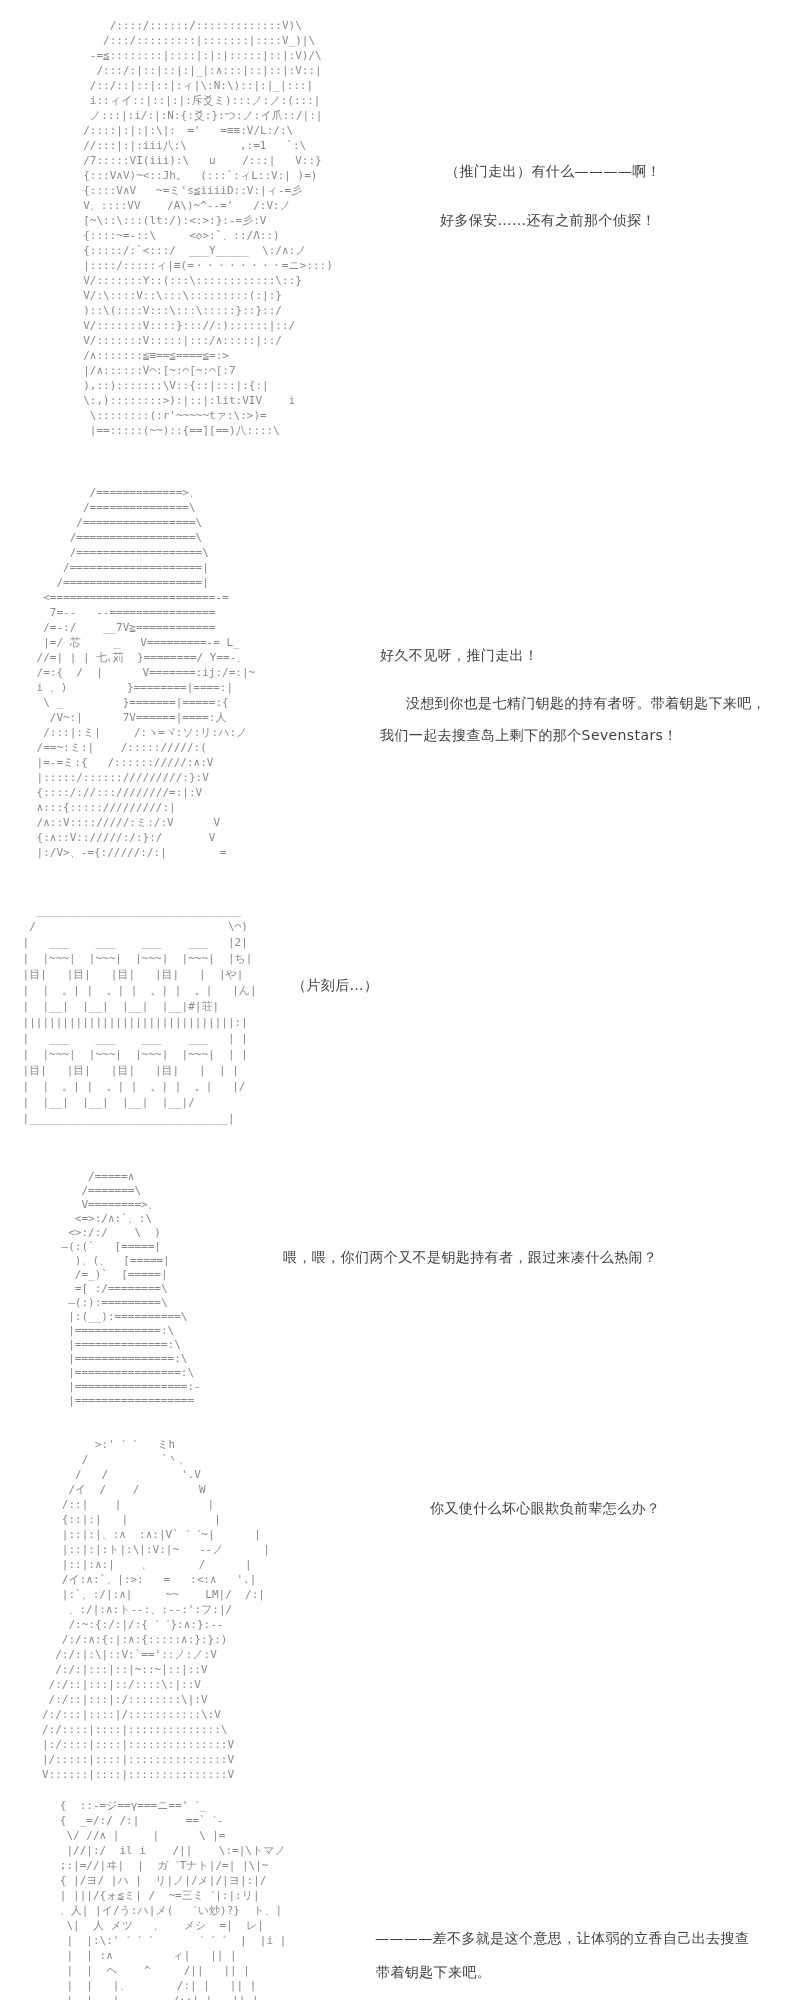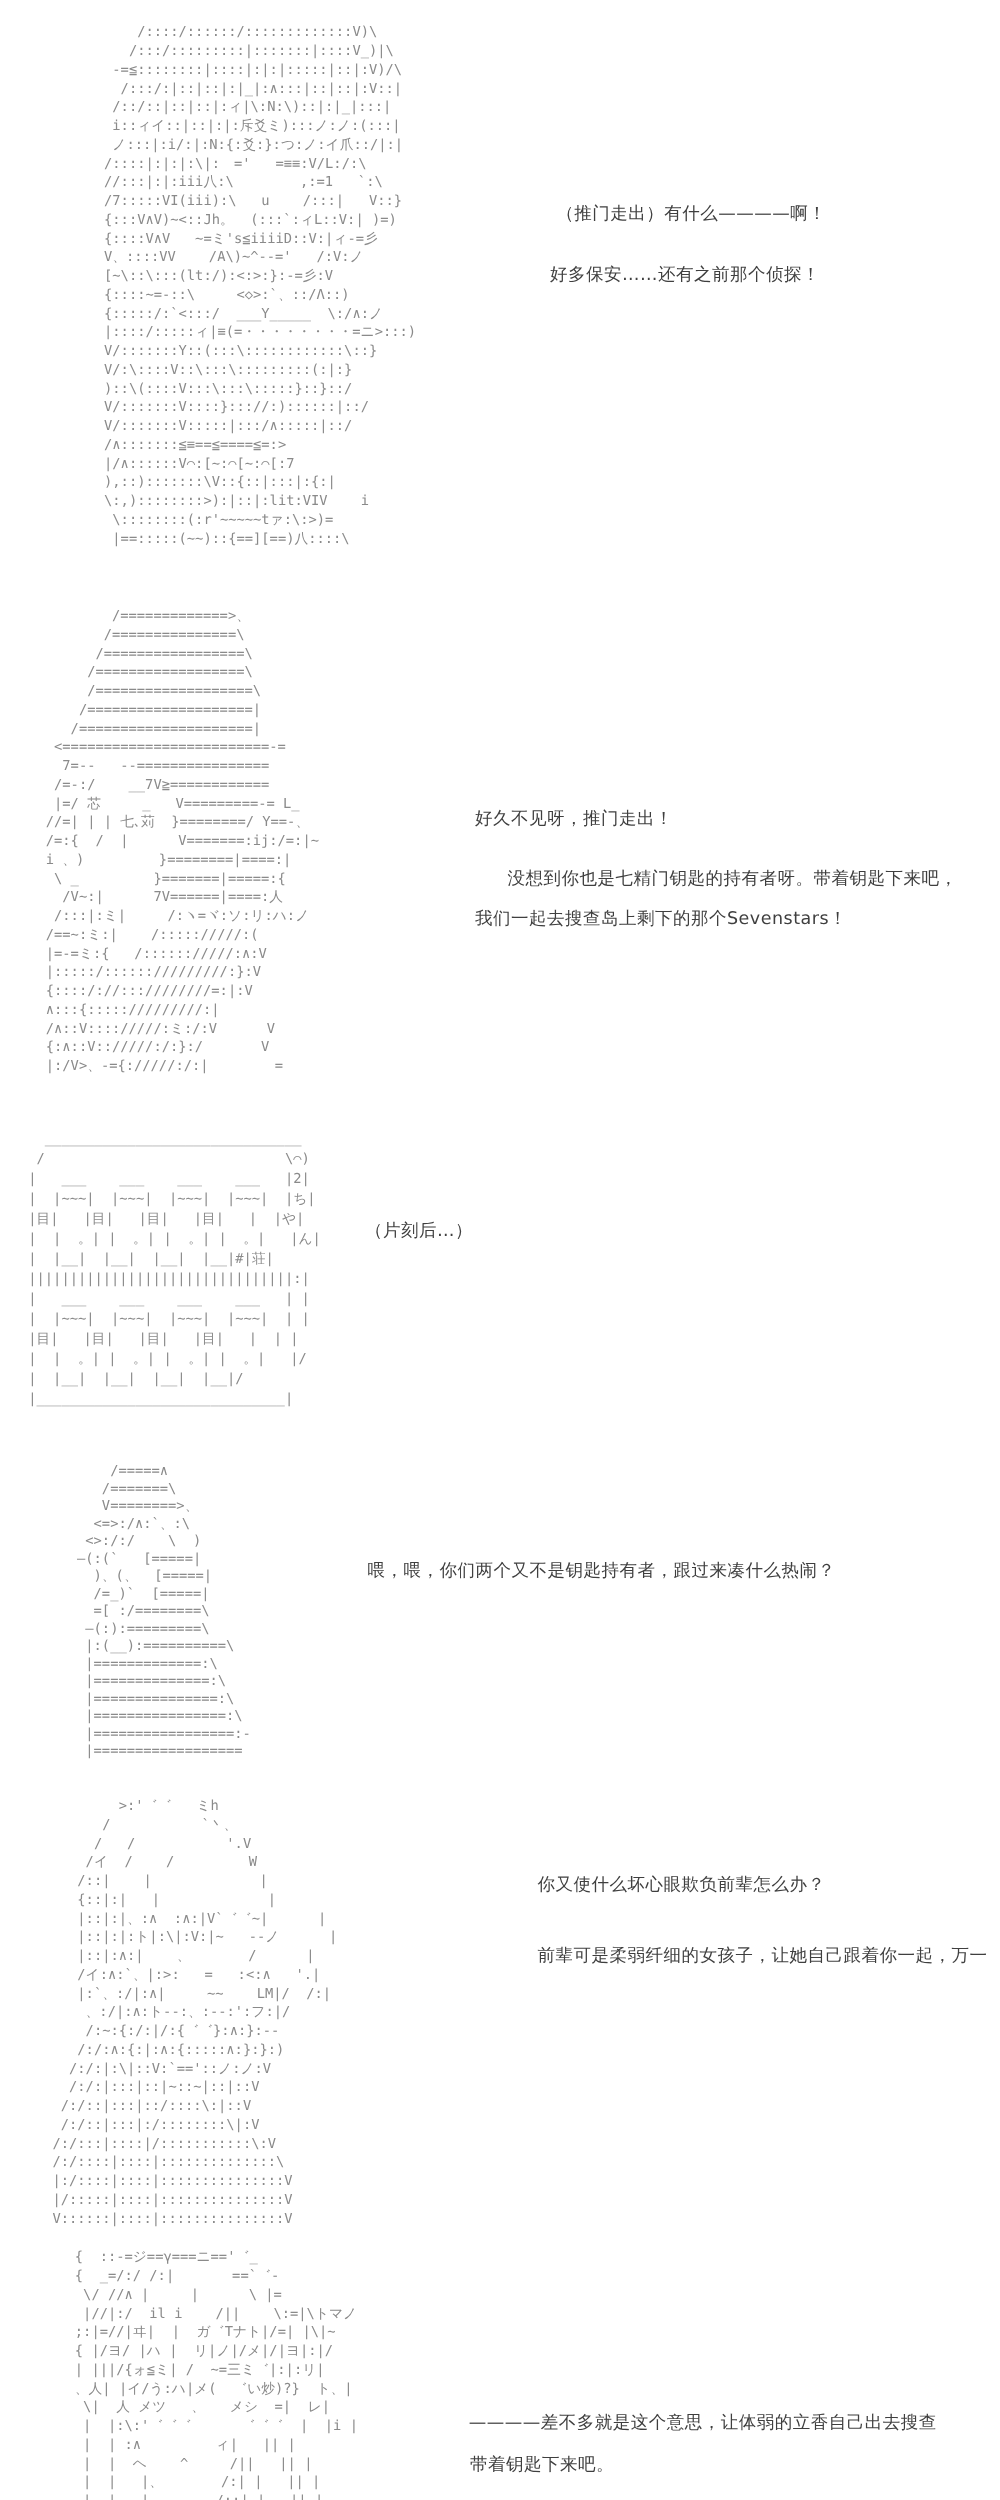--- a/index.html
+++ b/index.html
@@ -122,21 +122,21 @@
    /=_)`  [=====|
    =[ :/========\
   ―(:):=========\
   |:(__):==========\
   |=============:\
   |==============:\
   |===============:\
   |================:\
   |=================:-
   |==================</pre>
-  <div class="dlg" style="left:294px; top:1248px;">喂，喂，你们两个又不是钥匙持有者，跟过来凑什么热闹？</div>
+  <div class="dlg" style="left:283px; top:1248px;">喂，喂，你们两个又不是钥匙持有者，跟过来凑什么热闹？</div>
 
   <pre class="aa" style="left:42px; top:1437px; line-height:15px;">        &gt;:'゛゛   ミh
       /           `丶、
      /   /           '.V
     /イ  /    /         W
    /::|    |             |
    {::|:|   |             |
    |::|:|、:∧  :∧:|V`゛゛~|      |
    |::|:|:ト|:\|:V:|~   --ノ      |
    |::|:∧:|    、       /      |
@@ -147,21 +147,20 @@
    /:/:∧:{:|:∧:{:::::∧:}:}:)
   /:/:|:\|::V:`=='::ノ:ノ:V
   /:/:|:::|::|~::~|::|::V
  /:/::|:::|::/::::\:|::V
  /:/::|:::|:/::::::::\|:V
 /:/:::|::::|/:::::::::::\:V
 /:/::::|::::|::::::::::::::\
 |:/::::|::::|:::::::::::::::V
 |/:::::|::::|:::::::::::::::V
 V::::::|::::|:::::::::::::::V</pre>
-  <div class="dlg" style="left:430px; top:1556px;">前辈可是柔弱纤细的女孩子，让她自己跟着你一起，万一</div>
   <div class="dlg" style="left:430px; top:1499px;">你又使什么坏心眼欺负前辈怎么办？</div>
 
   <pre class="aa" style="left:40px; top:1798px; line-height:15px;">   {  ::-=ジ==γ===ニ=='゛_
    {  _=/:/ /:|       ==`゛-
     \/ //∧ |     |      \ |=
     |//|:/  il i    /||    \:=|\トマノ
    ;:|=//|ヰ|  |  ガ゛Tナト|/=| |\|~
    { |/ヨ/ |ハ |  リ|ノ|/メ|/|ヨ|:|/
    | |||/{ォ≦ミ| /  ~=三ミ゛|:|:リ|
    、人| |イ/う:ハ|メ(  ゛い炒)?}  ト、|

